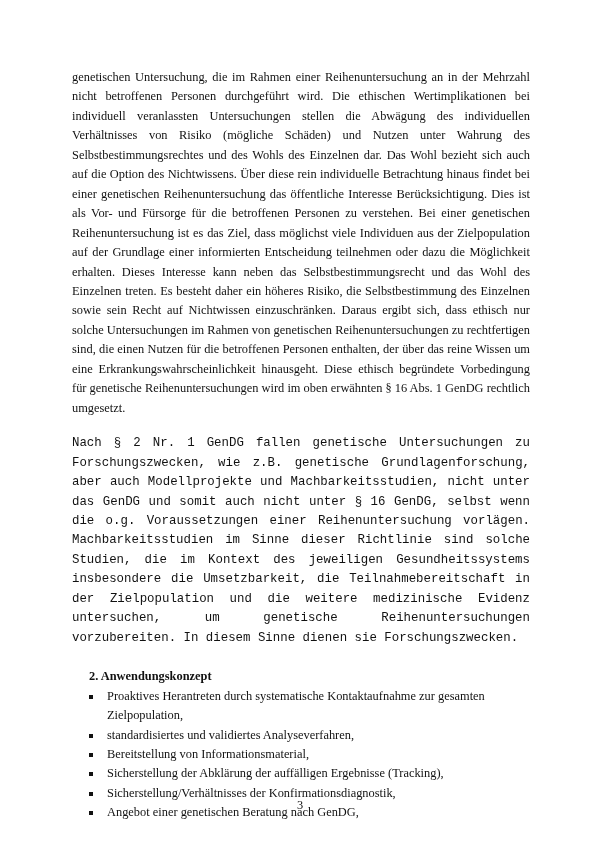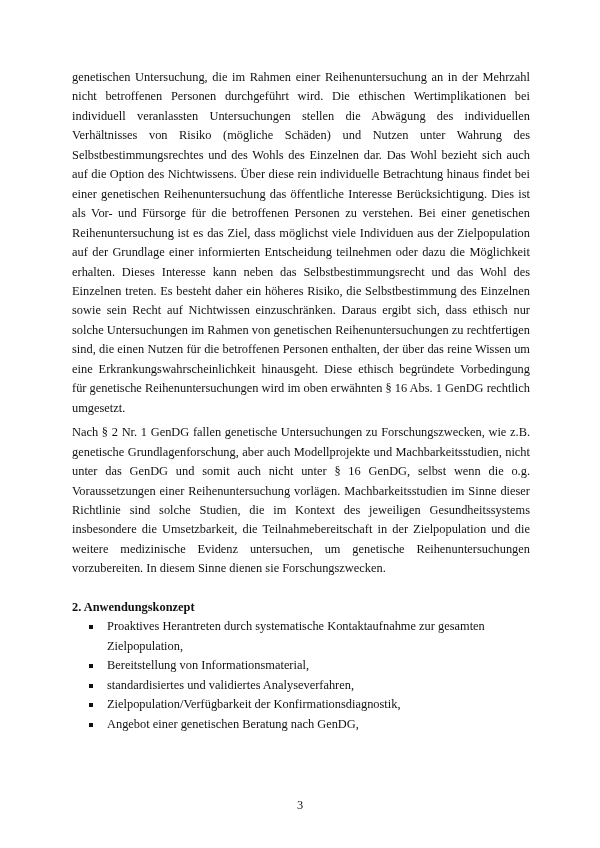--- a/index.html
+++ b/index.html
@@ -7,22 +7,22 @@
   .page {
     position: absolute;
     left: 72px; top: 68px;
     width: 458px;
     font-family: "Liberation Serif", "DejaVu Serif", serif;
     font-size: 12.4px;
     line-height: 19.45px;
     color: #111111;
   }
   p { margin: 0; text-align: justify; }
-  .para2 { margin-top: 5px; }
-  .heading { margin-top: 19px; font-weight: bold; }
+  .para2 { margin-top: 16px; font-family: Liberation Mono, monospace; }
+  .heading { margin-top: 19px; font-weight: bold; margin-left: 17px; }
   ul { list-style: none; margin: 0; padding: 0; }
   li { position: relative; padding-left: 35px; }
   li .bullet {
     position: absolute; left: 17px; top: 8px;
     width: 4px; height: 4px; background: #111111;
   }
   .page-number {
     position: absolute; left: 0; width: 600px; top: 798px;
     text-align: center;
     font-family: "Liberation Serif", "DejaVu Serif", serif;
@@ -31,22 +31,23 @@
 </style>
 </head>
 <body>
 
 <div class="page">
   <p>genetischen Untersuchung, die im Rahmen einer Reihenuntersuchung an in der Mehrzahl nicht betroffenen Personen durchgeführt wird. Die ethischen Wertimplikationen bei individuell veranlassten Untersuchungen stellen die Abwägung des individuellen Verhältnisses von Risiko (mögliche Schäden) und Nutzen unter Wahrung des Selbstbestimmungsrechtes und des Wohls des Einzelnen dar. Das Wohl bezieht sich auch auf die Option des Nichtwissens. Über diese rein individuelle Betrachtung hinaus findet bei einer genetischen Reihenuntersuchung das öffentliche Interesse Berücksichtigung. Dies ist als Vor- und Fürsorge für die betroffenen Personen zu verstehen. Bei einer genetischen Reihenuntersuchung ist es das Ziel, dass möglichst viele Individuen aus der Zielpopulation auf der Grundlage einer informierten Entscheidung teilnehmen oder dazu die Möglichkeit erhalten. Dieses Interesse kann neben das Selbstbestimmungsrecht und das Wohl des Einzelnen treten. Es besteht daher ein höheres Risiko, die Selbstbestimmung des Einzelnen sowie sein Recht auf Nichtwissen einzuschränken. Daraus ergibt sich, dass ethisch nur solche Untersuchungen im Rahmen von genetischen Reihenuntersuchungen zu rechtfertigen sind, die einen Nutzen für die betroffenen Personen enthalten, der über das reine Wissen um eine Erkrankungswahrscheinlichkeit hinausgeht. Diese ethisch begründete Vorbedingung für genetische Reihenuntersuchungen wird im oben erwähnten § 16 Abs. 1 GenDG rechtlich umgesetzt.</p>
   <p class="para2">Nach § 2 Nr. 1 GenDG fallen genetische Untersuchungen zu Forschungszwecken, wie z.B. genetische Grundlagenforschung, aber auch Modellprojekte und Machbarkeitsstudien, nicht unter das GenDG und somit auch nicht unter § 16 GenDG, selbst wenn die o.g. Voraussetzungen einer Reihenuntersuchung vorlägen. Machbarkeitsstudien im Sinne dieser Richtlinie sind solche Studien, die im Kontext des jeweiligen Gesundheitssystems insbesondere die Umsetzbarkeit, die Teilnahmebereitschaft in der Zielpopulation und die weitere medizinische Evidenz untersuchen, um genetische Reihenuntersuchungen vorzubereiten. In diesem Sinne dienen sie Forschungszwecken.</p>
   <p class="heading">2. Anwendungskonzept</p>
   <ul>
     <li><span class="bullet"></span><span>Proaktives Herantreten durch systematische Kontaktaufnahme zur gesamten Zielpopulation,</span></li>
+    <li><span class="bullet"></span><span>standardisiertes und validiertes Analyseverfahren,</span></li>
     <li><span class="bullet"></span><span>Bereitstellung von Informationsmaterial,</span></li>
-    <li><span class="bullet"></span><span>standardisiertes und validiertes Analyseverfahren,</span></li>
     <li><span class="bullet"></span></li>
-    <li><span class="bullet"></span><span>Zielpopulation/Verfügbarkeit der Konfirmationsdiagnostik,</span></li>
+    <li><span class="bullet"></span><span>Sicherstellung der Abklärung der auffälligen Ergebnisse (Tracking),</span></li>
+    <li><span class="bullet"></span><span>Sicherstellung/Verhältnisses der Konfirmationsdiagnostik,</span></li>
     <li><span class="bullet"></span><span>Angebot einer genetischen Beratung nach GenDG,</span></li>
 
   </ul>
 </div>
 
 <div class="page-number">3</div>
 
 </body></html>

